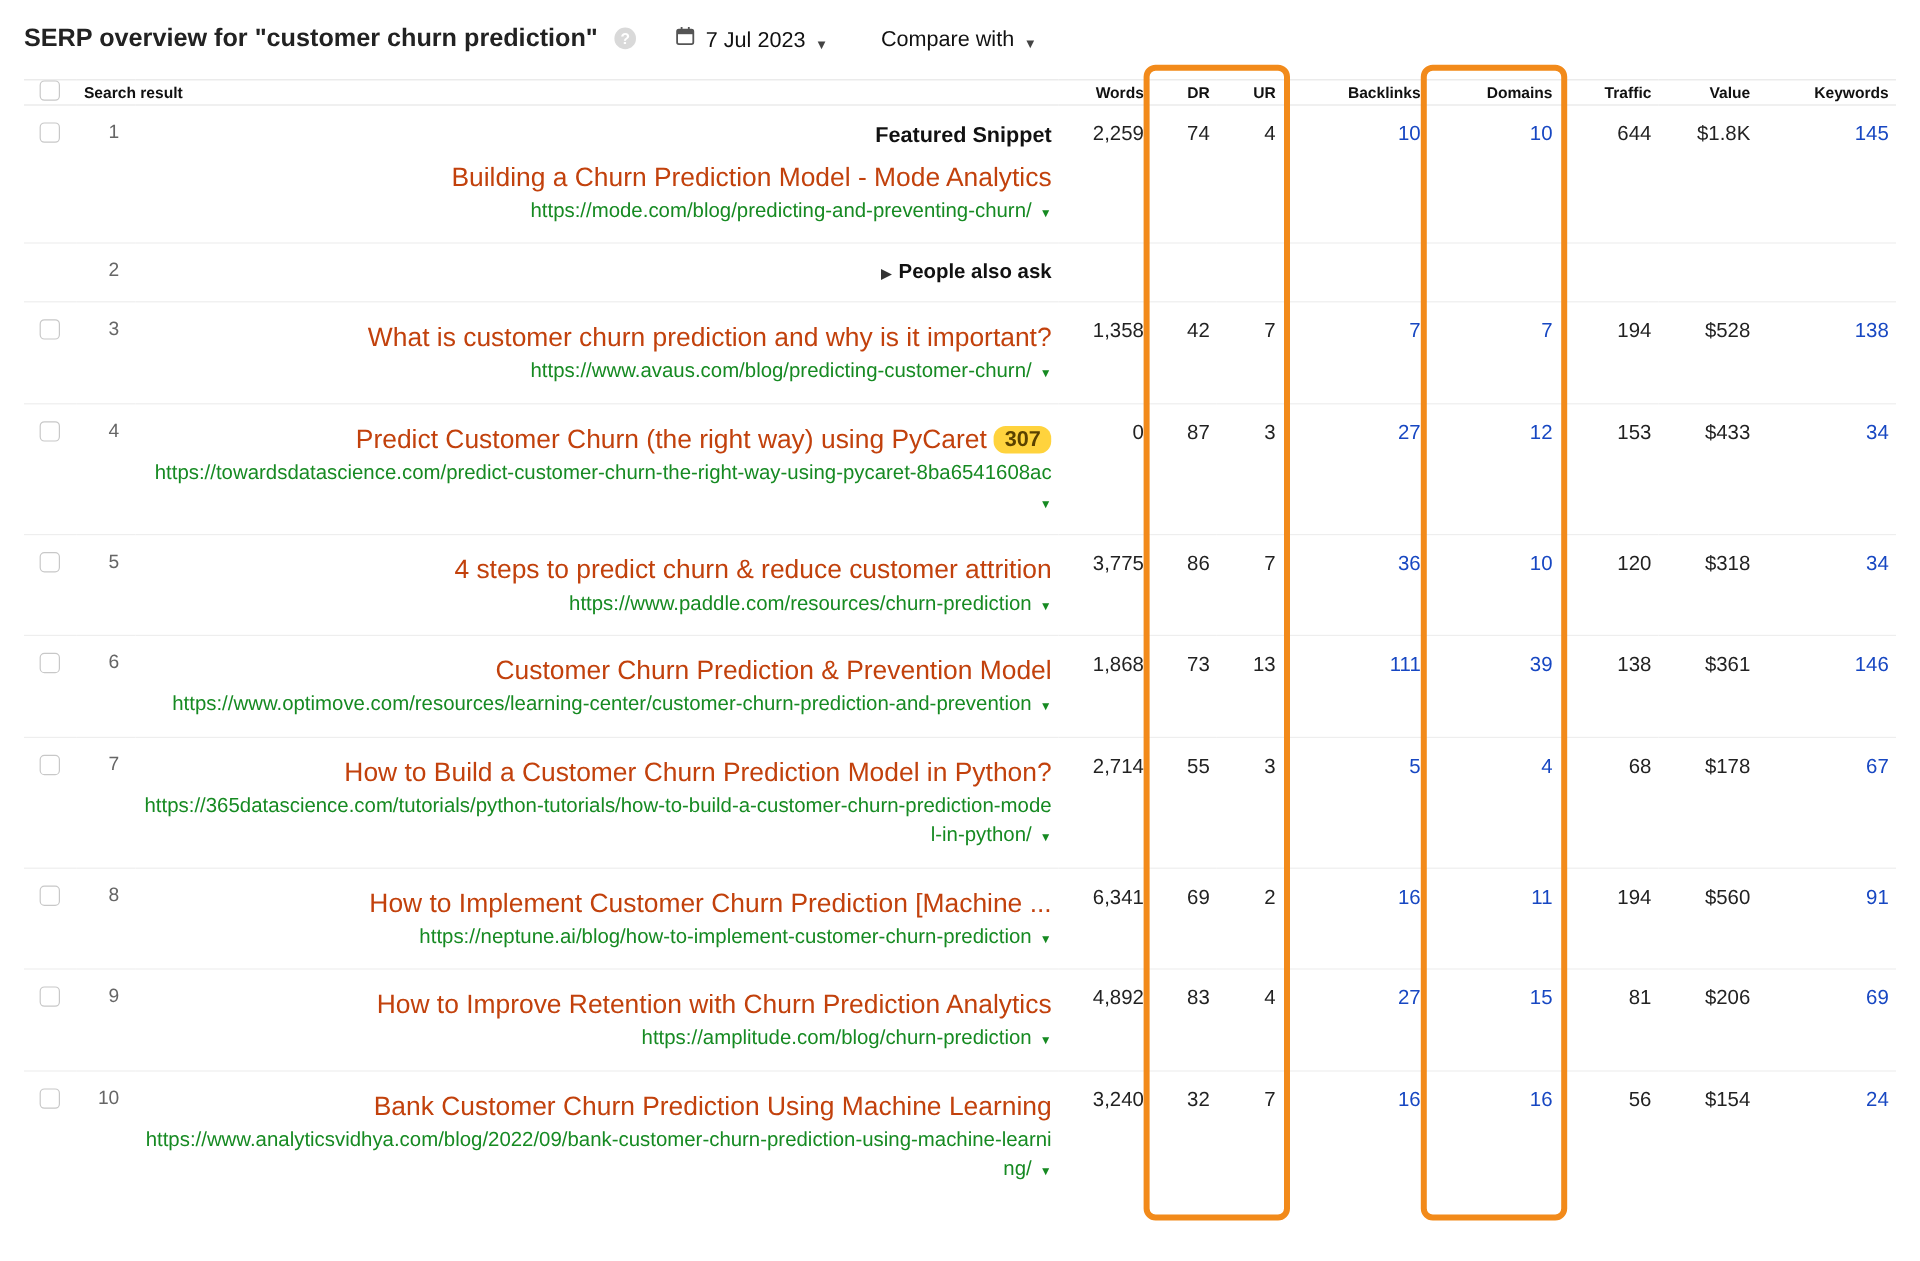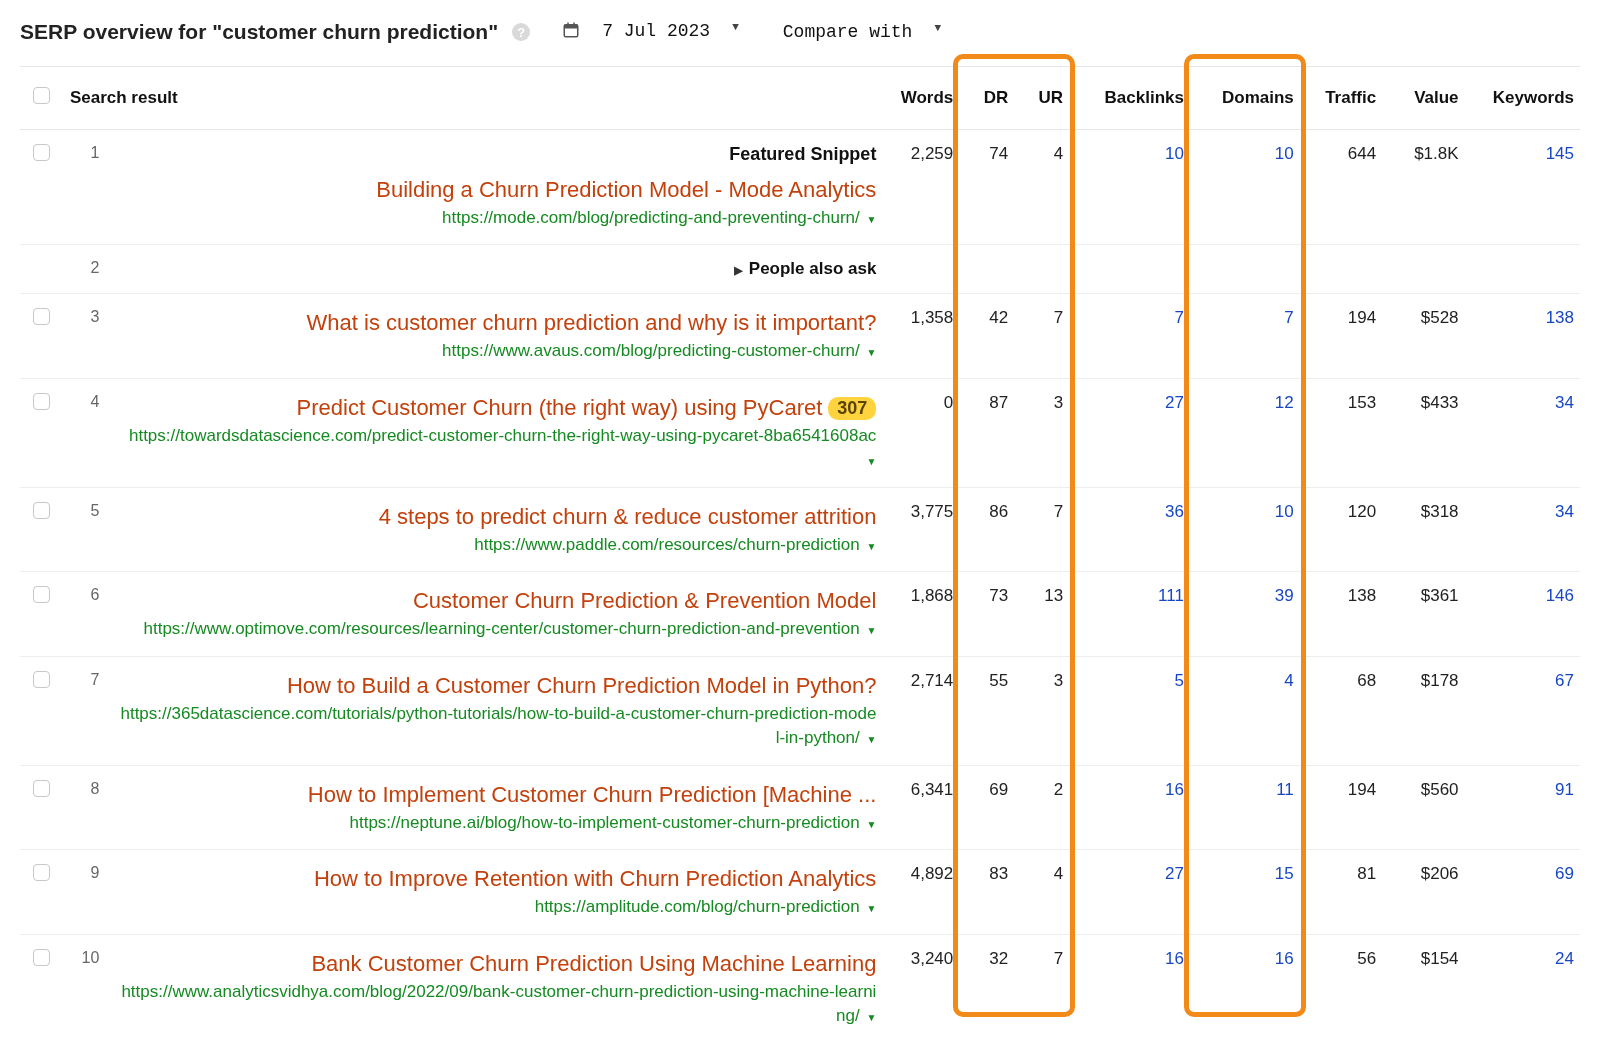--- a/index.html
+++ b/index.html
@@ -28,26 +28,25 @@
     background: #d9d9d9;
     color: #fff;
     font-size: 13px;
     font-weight: 700;
     display: inline-flex;
     align-items: center; justify-content: center;
     cursor: pointer;
   }
   .date-group, .compare-group {
     display: inline-flex;
-    align-items: flex-start;
-    gap: 22px;
+    align-items: flex-end;
+    gap: 8px;
     font-size: 18px;
     color: #111;
     cursor: pointer;
-    font-family: Liberation Mono, monospace;
   }
   .cal-icon {
     font-size: 18px;
     color: #555;
   }
   .caret {
     font-size: 11px;
     color: #444;
   }
 
@@ -68,23 +67,23 @@
   col.c-ur   { width: 50px; }
   col.c-bl   { width: 110px; }
   col.c-dom  { width: 100px; }
   col.c-trf  { width: 75px; }
   col.c-val  { width: 75px; }
   col.c-kw   { width: 105px; }
 
   thead th {
     text-align: right;
     font-weight: 700;
-    font-size: 17px;
-    color: #111;
-    padding: 20px 6px;
+    font-size: 13px;
+    color: #111;
+    padding: 0 6px;
     border-top: 1px solid #e6e6e6;
     border-bottom: 1px solid #e6e6e6;
     vertical-align: middle;
     white-space: nowrap;
   }
   thead th.left { text-align: left; }
   thead th.chk  { text-align: center; }
 
   tbody td {
     padding: 14px 6px;

